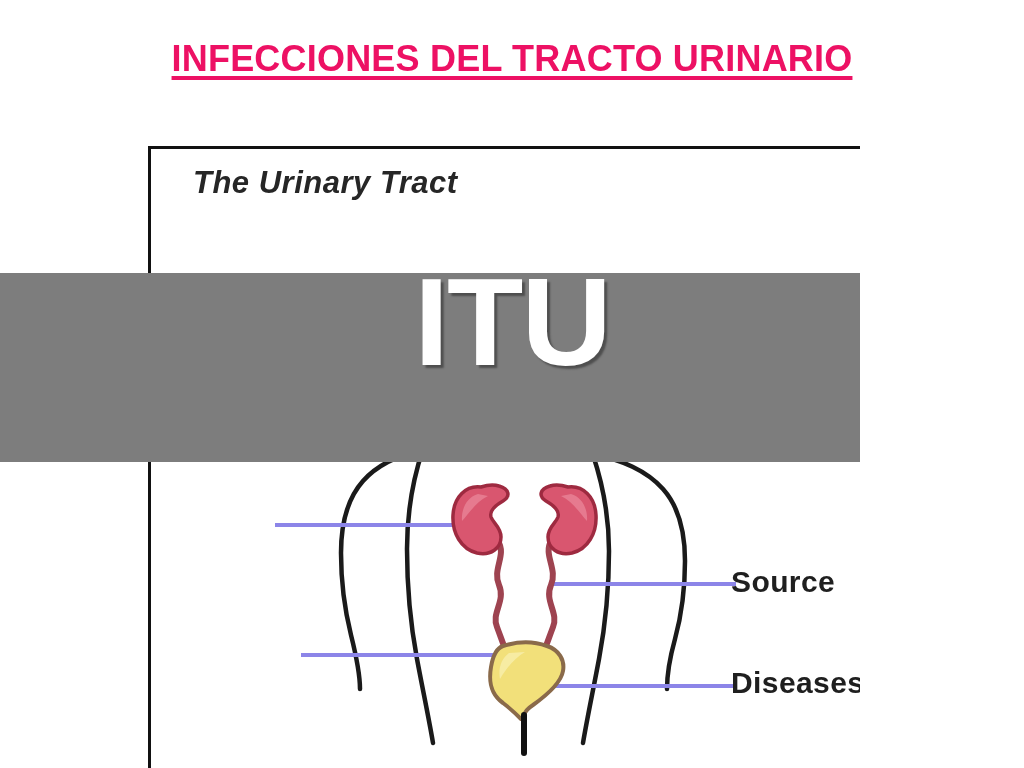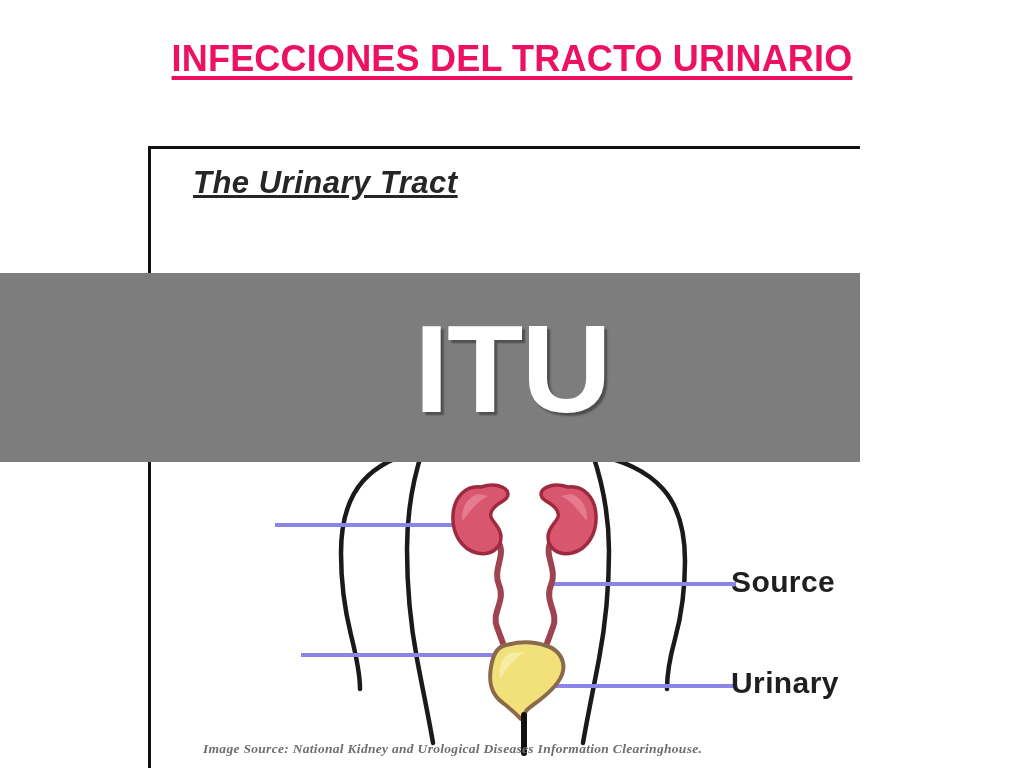--- a/index.html
+++ b/index.html
@@ -62,21 +62,20 @@
     position: absolute;
     left: 42px;
     top: 16px;
     font-family: "Liberation Sans", sans-serif;
     font-style: italic;
     font-weight: bold;
     font-size: 31px;
     color: #262626;
     letter-spacing: 0.5px;
     white-space: nowrap;
-    text-decoration: underline;
   }
   #diagram-svg {
     position: absolute;
     left: 0;
     top: 0;
     width: 738px;
     height: 634px;
   }
   #diagram-caption {
     position: absolute;
@@ -112,25 +111,24 @@
     position: absolute;
     left: 0;
     top: 273px;
     width: 1024px;
     height: 189px;
     background: #7d7d7d;
   }
   #overlay-word {
     position: absolute;
     left: 0;
-    top: 272px;
+    top: 257px;
     width: 1024px;
     height: 189px;
     display: flex;
-    align-items: center;
     justify-content: center;
   }
   #overlay-text {
     font-family: "Liberation Sans", sans-serif;
     font-weight: bold;
     font-size: 125px;
     line-height: 1;
     color: #ffffff;
     letter-spacing: -2px;
     text-shadow: 3px 3px 2px rgba(40,40,40,0.55);
@@ -247,27 +245,26 @@
                L 374,570
                L 370,570
                C 366,566 360,560 352,554
                C 338,544 338,530 340,518
                C 342,506 346,499 352,497 Z" fill="#F2E07A" stroke="#8A6A4A" stroke-width="4" stroke-linejoin="round"></path>
       <path d="M358,504 C 350,510 347,520 349,530 C 356,518 364,509 374,503 Z" fill="#F8EFAE" opacity="0.8" stroke="none"></path>
 
       <line x1="373" y1="566" x2="373" y2="604" stroke="#111111" stroke-width="6" stroke-linecap="round"></line>
     </svg>
 
-    <div id="diagram-caption">Image Source: National Kidney and Urological Diseases Information Clearinghouse.</div>
   </div>
 
 
 
   <div class="organ-label" id="label-ureter">Source</div>
 
-  <div class="organ-label" id="label-urethra">Urinary</div>
+  <div class="organ-label" id="label-urethra">Diseases</div>
 
   <div id="gray-band"></div>
   <div id="overlay-word">
     <span id="overlay-text">ITU</span>
   </div>
 
 </div>
 
 </body></html>

